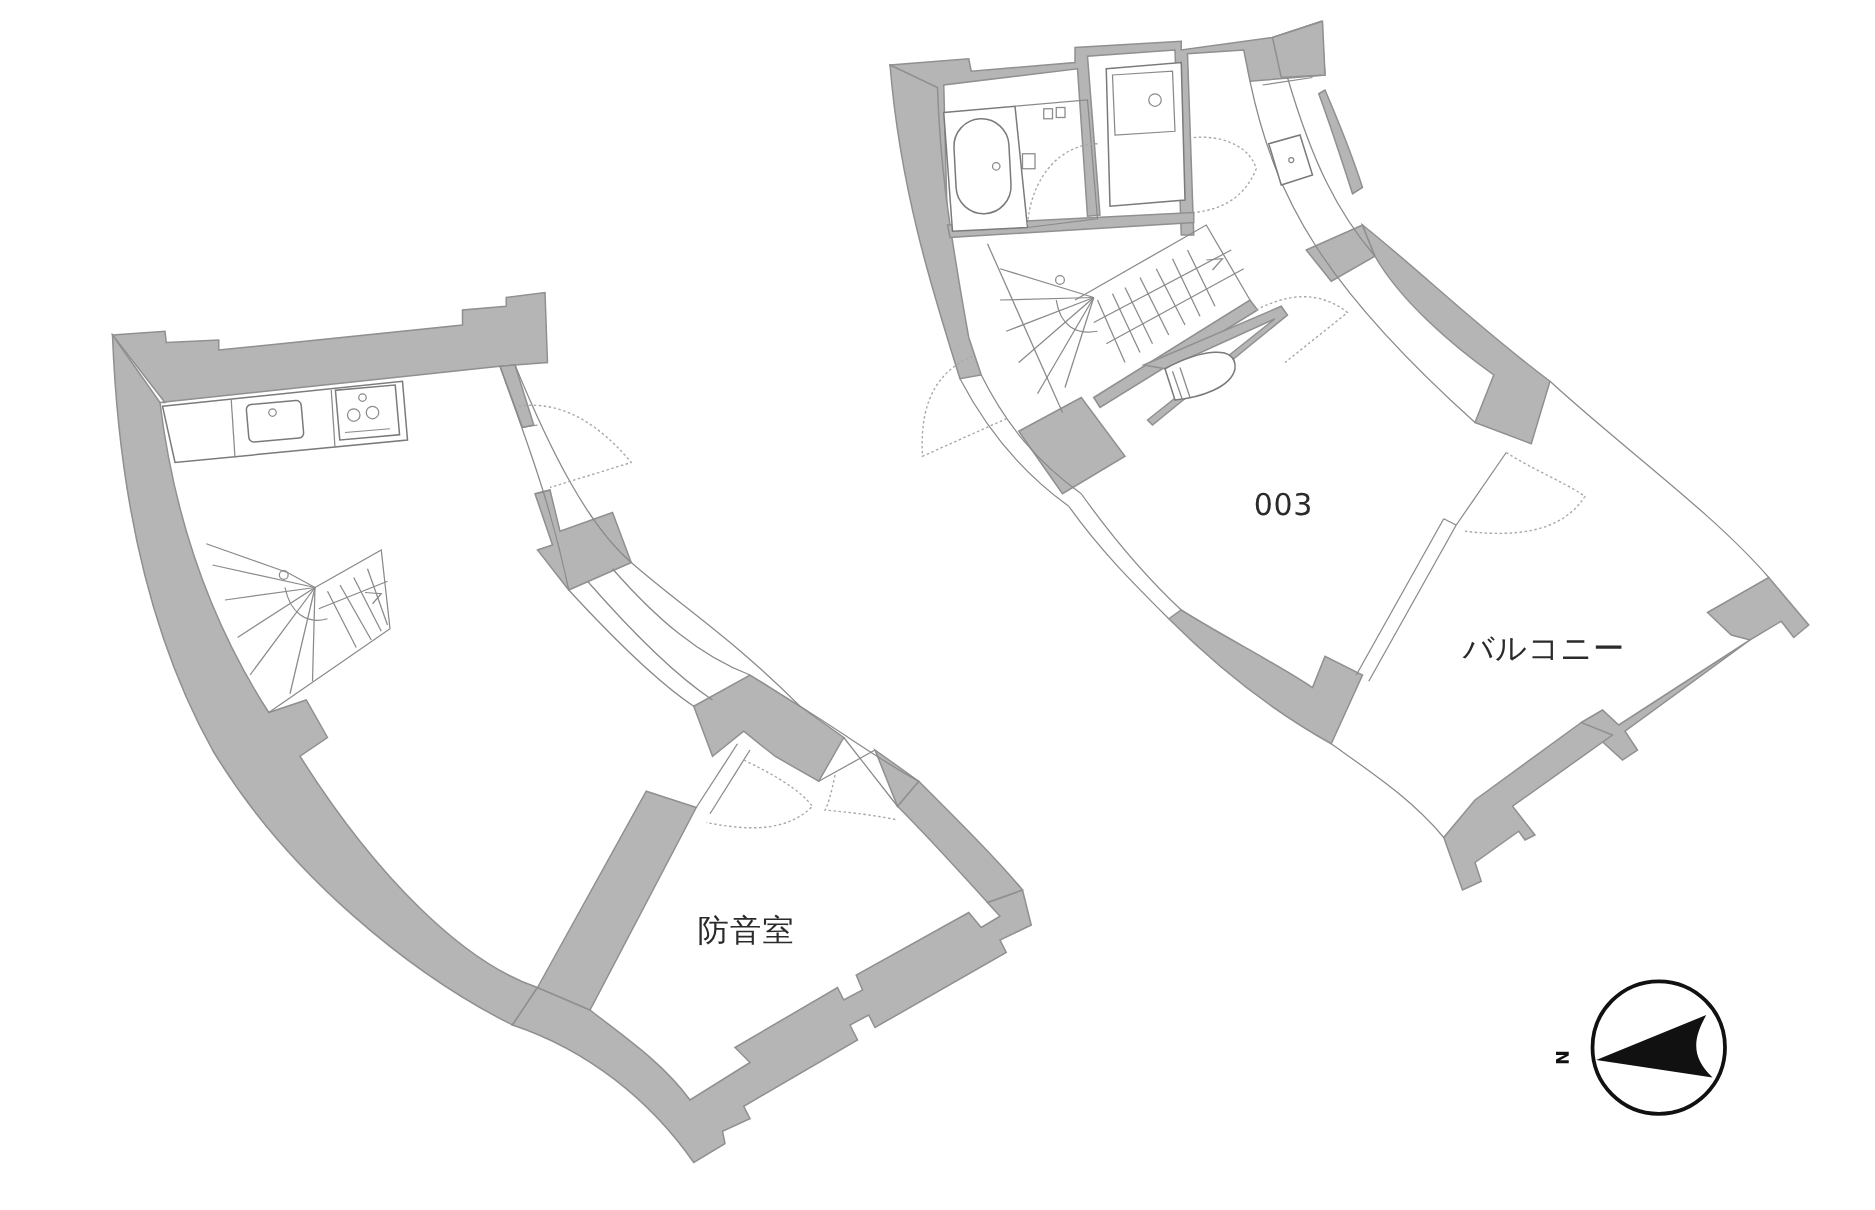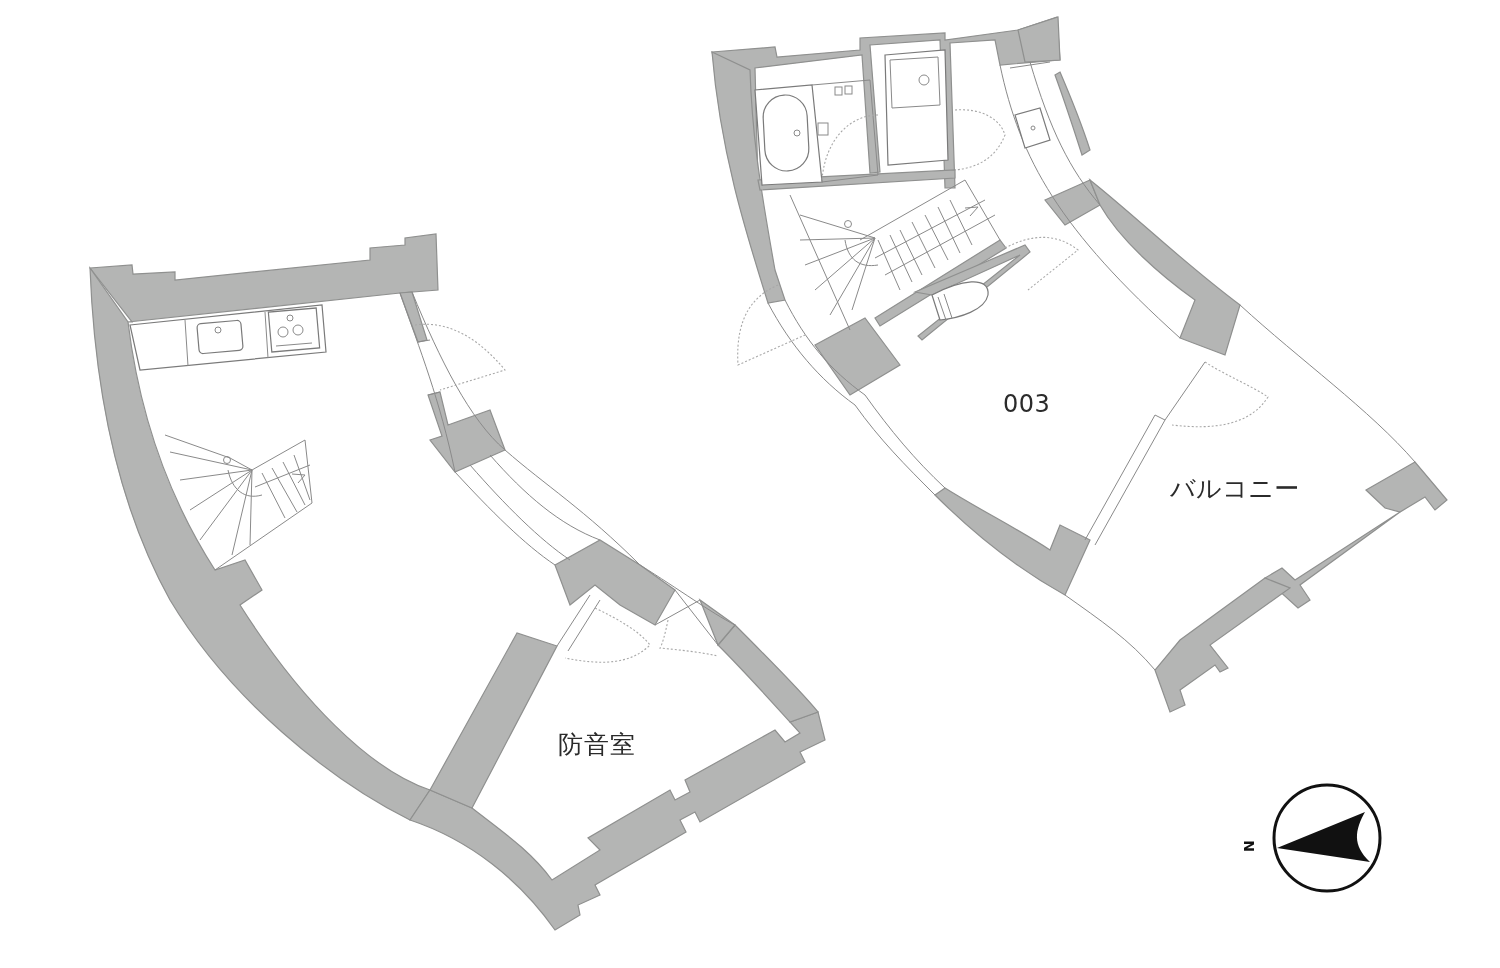--- a/index.html
+++ b/index.html
@@ -5,21 +5,21 @@
     html, body { margin: 0; padding: 0; background: #ffffff; }
     body { width: 1500px; height: 968px; position: relative; overflow: hidden;
            font-family: "DejaVu Sans", sans-serif; }
     #plan { position: absolute; left: 0; top: 0; width: 1500px; height: 968px; }
     .wall { fill: #b4b5b4; stroke: #8f908f; stroke-width: 1.2; stroke-linejoin: miter; }
     .thin { fill: none; stroke: #8a8a8a; stroke-width: 1; }
     .dash { fill: none; stroke: #a8a8a8; stroke-width: 1.1; stroke-dasharray: 2 2; }
     .fix  { fill: #ffffff; stroke: #7a7a7a; stroke-width: 1.2; }
     .label { position: absolute; color: #2b2b2b; white-space: nowrap; }
     #label-003 { left: 1003px; top: 390px; font-size: 24px; letter-spacing: 0.5px; text-align: right; }
-    #label-balcony { left: 1170px; top: 472px; font-size: 25px; letter-spacing: 0.5px; }
+    #label-balcony { left: 1170px; top: 502px; font-size: 25px; letter-spacing: 0.5px; }
     #label-soundproof { left: 558px; top: 728px; font-size: 25px; letter-spacing: 1px; text-align: right; }
     #compass-n { position: absolute; left: 1243px; top: 838px; font-size: 14px; font-weight: bold;
                  color: #111; transform: rotate(90deg); transform-origin: center; }
   </style>
 </head>
 <body>
 
 <svg id="plan" viewBox="0 0 1500 968" xmlns="http://www.w3.org/2000/svg">
 
   <g>

